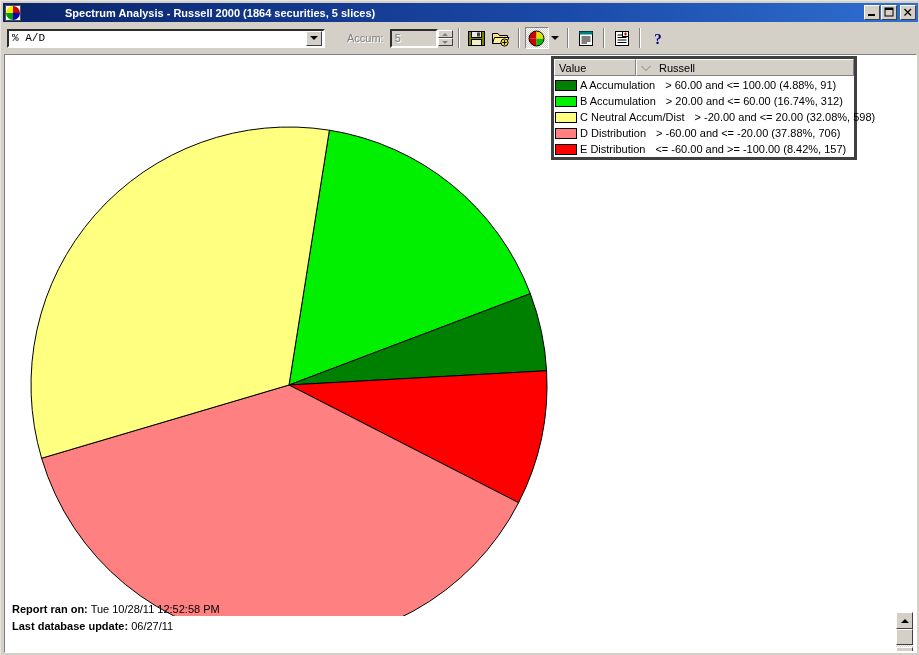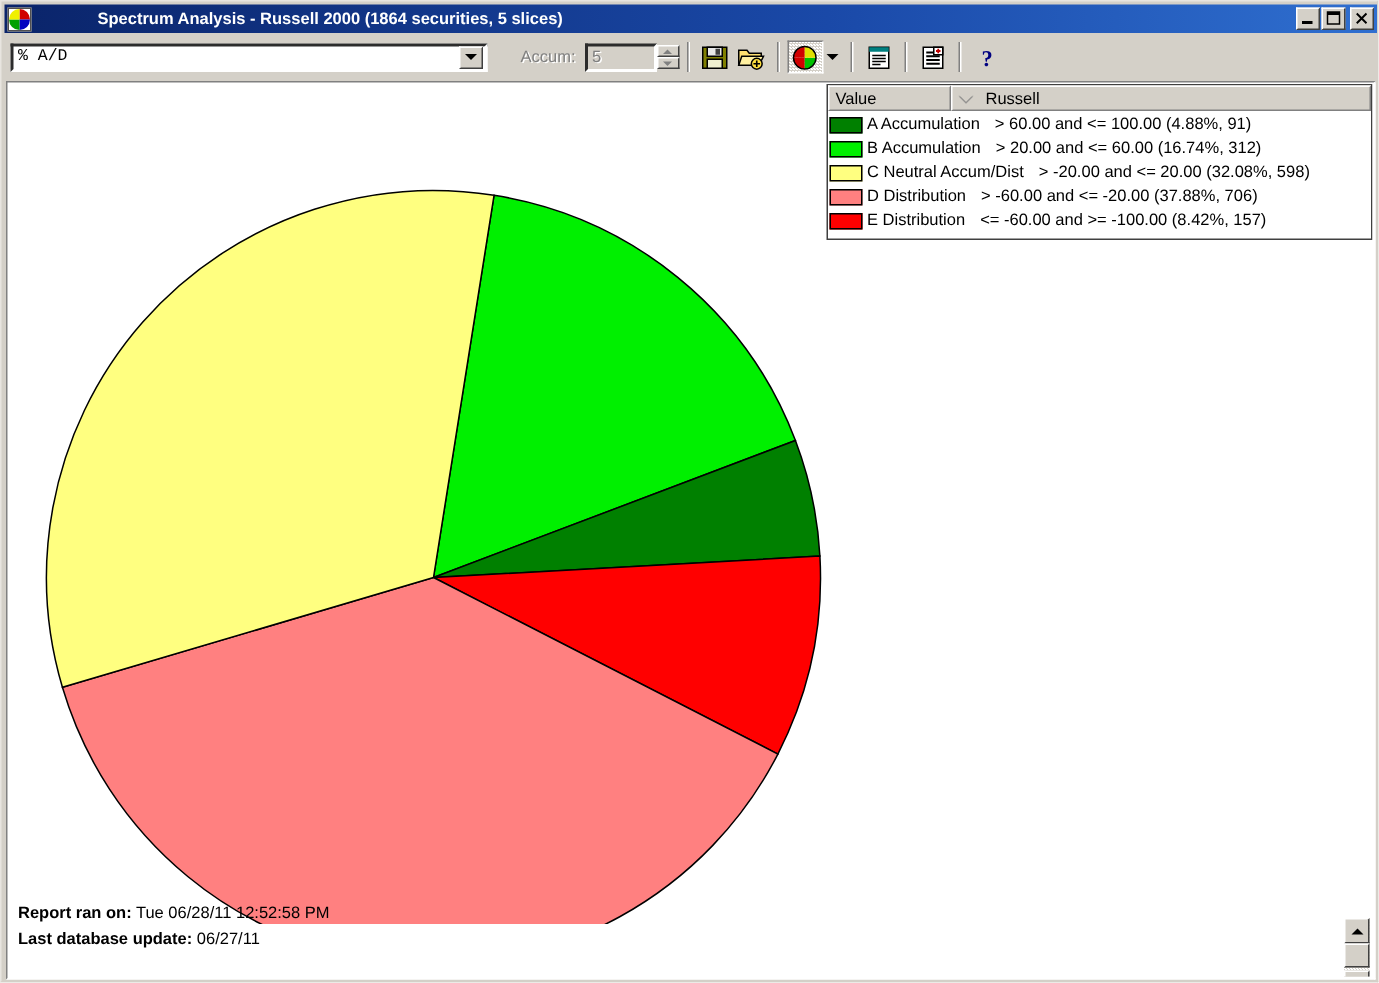--- a/index.html
+++ b/index.html
@@ -177,23 +177,23 @@
     background: #ffffff;
     overflow: hidden;
   }
 
   
   .pie-area { position: absolute; left: 0; top: 0; width: 548px; height: 560px; }
 
   
   .legend {
     position: absolute; left: 545px; top: 0px;
-    width: 364px; height: 104px;
-    background: #ffffff;
-    border: 1px solid #404040;
+    width: 306px; height: 104px;
+    background: #ffffff;
+    border: 3px solid #404040;
     box-sizing: border-box;
   }
   .legend-header { display: flex; height: 17px; }
   .lh-cell {
     background: #d4d0c8;
     border: 1px solid;
     border-color: #ffffff #808080 #808080 #ffffff;
     box-sizing: border-box;
     font-size: 11px; color: #000000;
     display: flex; align-items: center;
@@ -446,21 +446,21 @@
               <span class="swatch" style="background: rgb(255, 0, 0);"></span>
               <span class="lr-label">E Distribution</span>
               <span class="lr-range">&lt;= -60.00 and &gt;= -100.00 (8.42%, 157)</span>
             </div>
           </div>
       </div>
 
       <div class="footer">
         <div>
           <b>Report ran on:</b>
-          <span>Tue 06/28/11 12:52:58 PM</span>
+          <span>Tue 10/28/11 12:52:58 PM</span>
         </div>
         <div>
           <b>Last database update:</b>
           <span>06/27/11</span>
         </div>
       </div>
 
       <div class="vscroll">
         <div class="sb-btn">
             <span class="au"></span>

